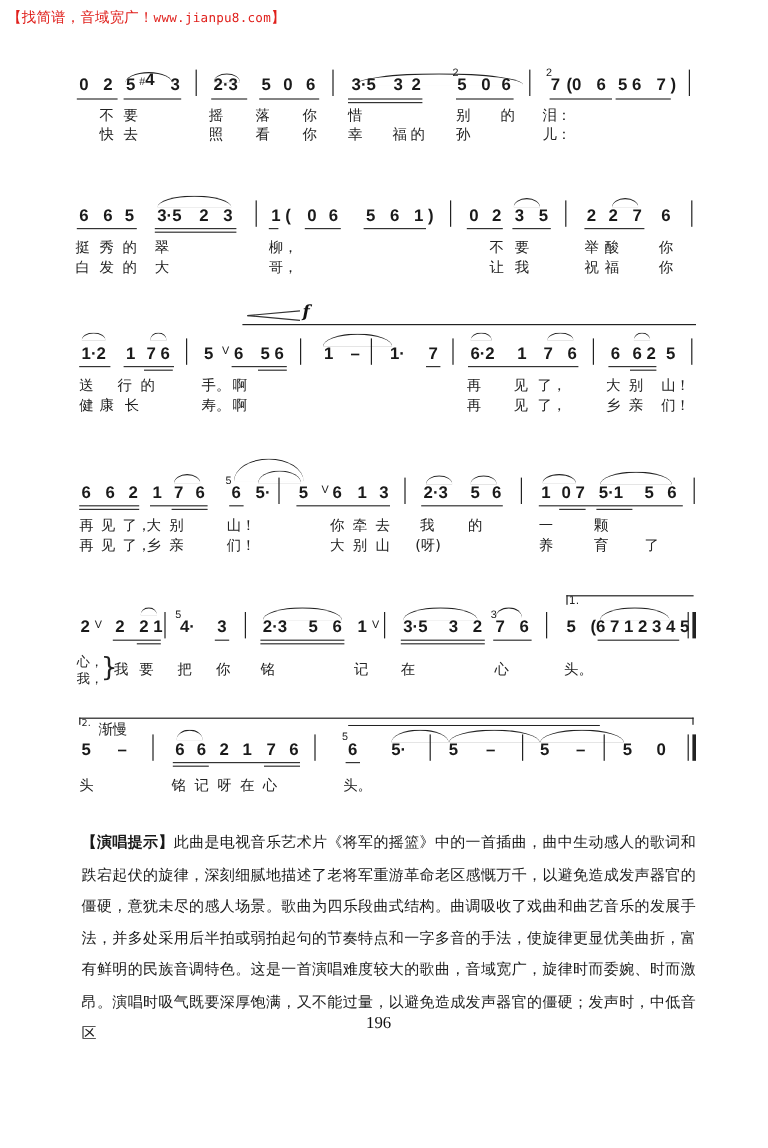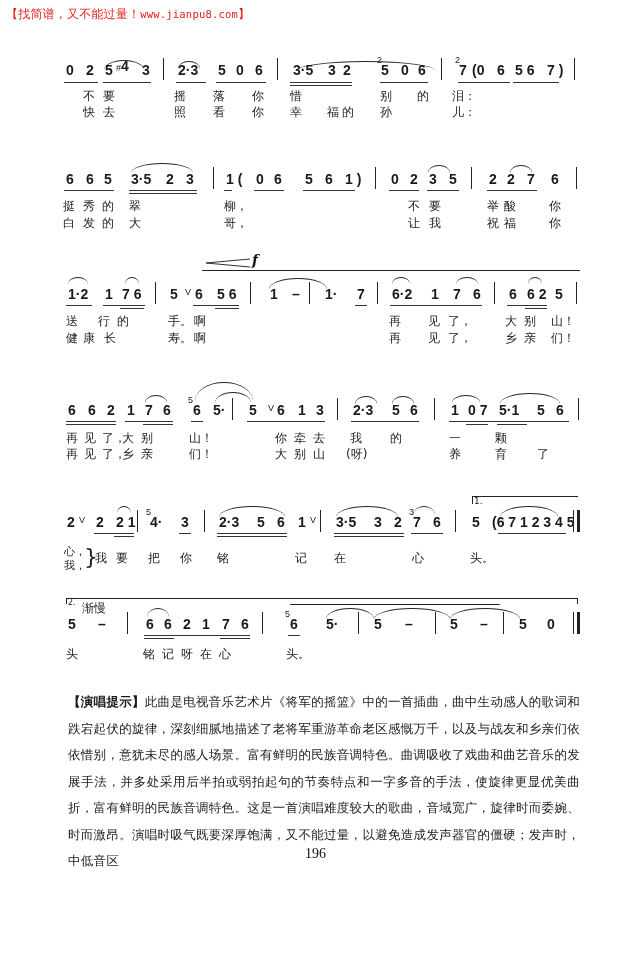--- a/index.html
+++ b/index.html
@@ -25,21 +25,21 @@
           line-height: 26.5px; color: #1a1a1a; text-align: justify; letter-spacing: 0.3px;
           font-family: "DejaVu Sans", sans-serif; }
   .tips .label { font-weight: bold; }
   .pageno { position: absolute; left: 305px; top: 846px; font-family: "Liberation Serif", serif;
             font-size: 14px; color: #111; }
 </style>
 </head>
 <body>
 
 <div class="watermark">
-  <span>【找简谱，又不能过量！</span><span class="url">www.jianpu8.com</span><span>】</span>
+  <span>【找简谱，音域宽广！</span><span class="url">www.jianpu8.com</span><span>】</span>
 </div>
 
 <div class="row" style="top:58px;">
 
   <div class="slur" style="left:104px;top:2px;width:40px;height:9px;"></div>
   <div class="slur" style="left:178px;top:3px;width:22px;height:7px;"></div>
   <div class="slur" style="left:296px;top:3px;width:140px;height:9px;"></div>
   <div class="notes" style="top:0;">
     <span class="n" style="left:66px;top:4px;">0</span>
     <span class="n" style="left:86px;top:4px;">2</span>
@@ -412,15 +412,15 @@
 
   <span class="lyr" style="left:66px;top:36px;">头</span>
   <span class="lyr" style="left:143px;top:36px;">铭</span>
   <span class="lyr" style="left:162px;top:36px;">记</span>
   <span class="lyr" style="left:181px;top:36px;">呀</span>
   <span class="lyr" style="left:200px;top:36px;">在</span>
   <span class="lyr" style="left:219px;top:36px;">心</span>
   <span class="lyr" style="left:286px;top:36px;">头。</span>
 </div>
 
-<div class="tips"><span class="label">【演唱提示】</span><span>此曲是电视音乐艺术片《将军的摇篮》中的一首插曲，曲中生动感人的歌词和跌宕起伏的旋律，深刻细腻地描述了老将军重游革命老区感慨万千，以及与战友和乡亲们依依惜别，意犹未尽的感人场景。富有鲜明的民族音调特色。曲调吸收了戏曲和曲艺音乐的发展手法，并多处采用后半拍或弱拍起句的节奏特点和一字多音的手法，使旋律更显优美曲折，富有鲜明的民族音调特色。这是一首演唱难度较大的歌曲，音域宽广，旋律时而委婉、时而激昂。演唱时吸气既要深厚饱满，又不能过量，以避免造成发声器官的僵硬；发声时，中低音区</span></div>
+<div class="tips"><span class="label">【演唱提示】</span><span>此曲是电视音乐艺术片《将军的摇篮》中的一首插曲，曲中生动感人的歌词和跌宕起伏的旋律，深刻细腻地描述了老将军重游革命老区感慨万千，以避免造成发声器官的僵硬，意犹未尽的感人场景。歌曲为四乐段曲式结构。曲调吸收了戏曲和曲艺音乐的发展手法，并多处采用后半拍或弱拍起句的节奏特点和一字多音的手法，使旋律更显优美曲折，富有鲜明的民族音调特色。这是一首演唱难度较大的歌曲，音域宽广，旋律时而委婉、时而激昂。演唱时吸气既要深厚饱满，又不能过量，以避免造成发声器官的僵硬；发声时，中低音区</span></div>
 
 <div class="pageno">196</div>
 
 </body></html>

